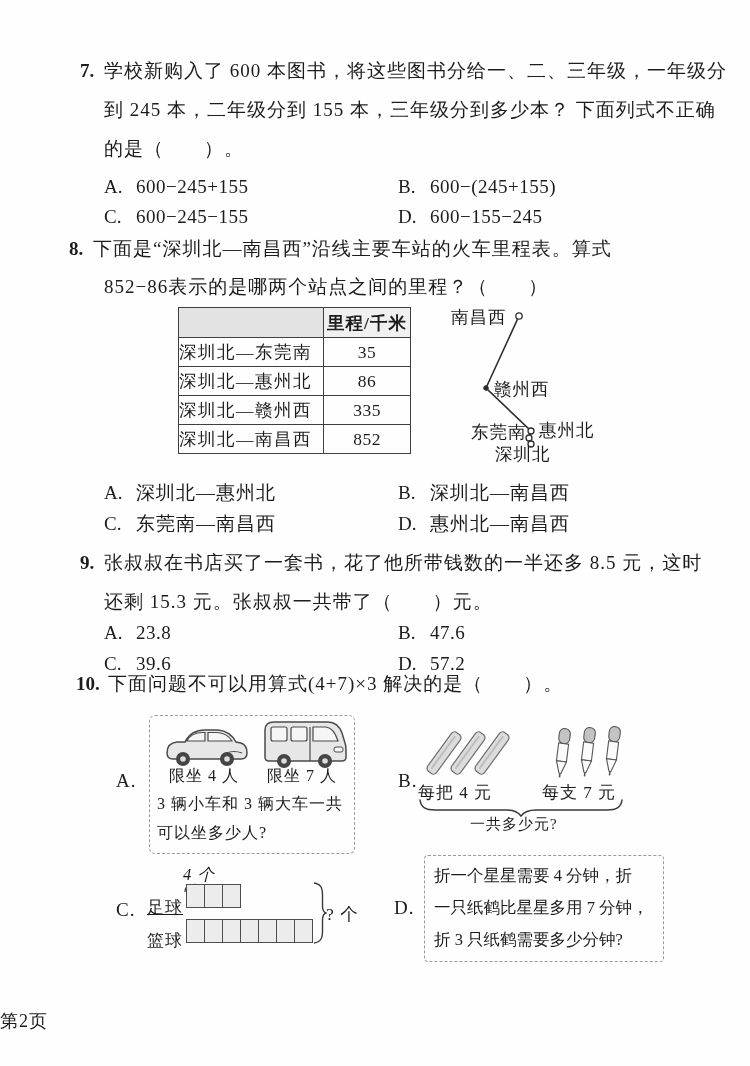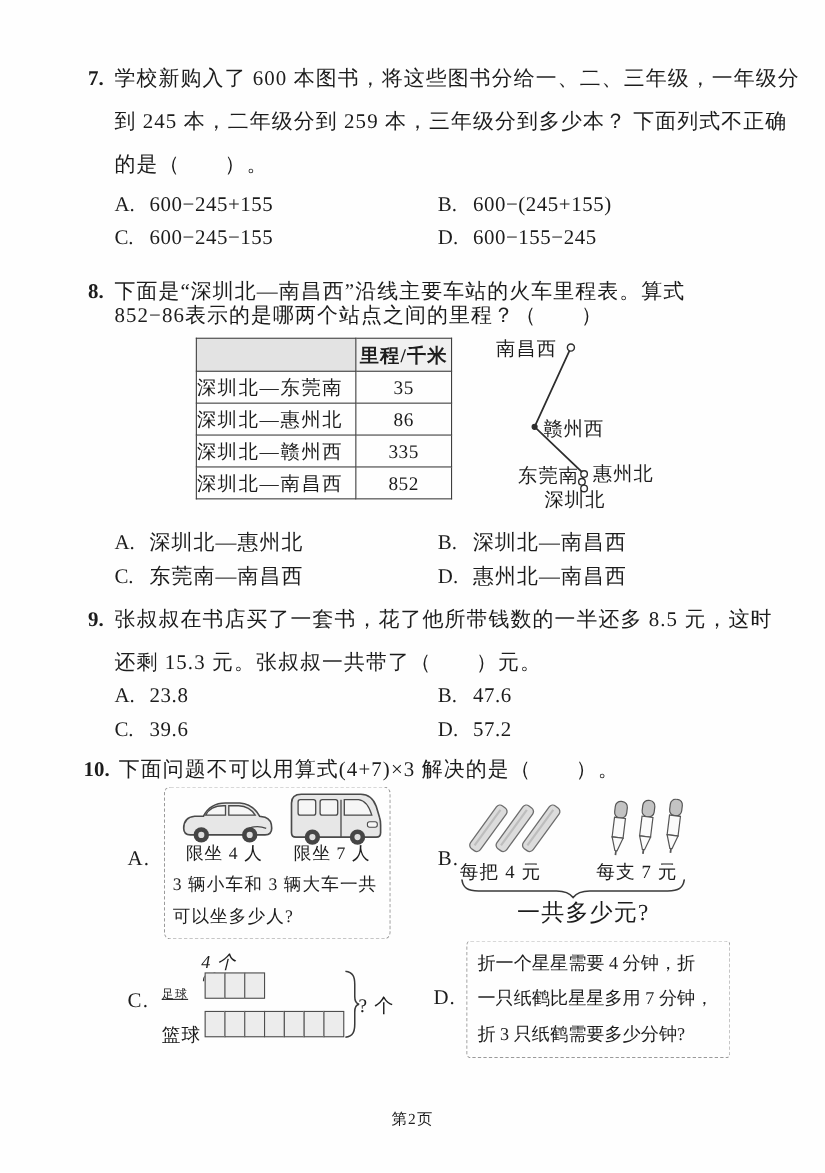--- a/index.html
+++ b/index.html
@@ -8,82 +8,82 @@
   .t{position:absolute;white-space:nowrap;font-size:19px;letter-spacing:1px;}
   .qnum{font-weight:700;display:inline-block;width:24px;letter-spacing:0;}
   .qnum10{font-weight:700;display:inline-block;width:32px;letter-spacing:0;}
   .olabel{display:inline-block;min-width:24px;margin-right:8px;letter-spacing:0;}
   .expr{letter-spacing:.5px;}
   
   .q7l1{left:80px;top:58px;}  .q7l2{left:104px;top:97px;}  .q7l3{left:104px;top:136px;}
   .q7oa{left:104px;top:176px;} .q7ob{left:398px;top:176px;}
   .q7oc{left:104px;top:206px;} .q7od{left:398px;top:206px;}
   
-  .q8l1{left:80px;top:236px;margin-top:16px;}  .q8l2{left:104px;top:274px;}
+  .q8l1{left:69px;top:236px;}  .q8l2{left:104px;top:274px;}
   table.mileage{position:absolute;left:178px;top:307px;border-collapse:collapse;
         font-size:17.5px;}
   table.mileage td{border:1.4px solid #3f3f3f;height:28px;padding:0;margin-top:40px;}
   td.route{width:144px;text-align:left;padding-left:9px;letter-spacing:1.5px;}
   td.km{width:86px;text-align:center;letter-spacing:.5px;}
   tr.hdr td{height:29px;}
   td.hdr-blank{background:#e3e3e3;}
   td.hdr-km{font-weight:700;background:#f0f0f0;text-align:center;letter-spacing:1px;}
   svg.map{position:absolute;left:443px;top:296px;}
   svg.map text{font-size:17.5px;fill:#1c1c1c;letter-spacing:1px;font-family:inherit;}
   .rail{fill:none;stroke:#2e2e2e;stroke-width:1.6;}
   .stn{fill:#ffffff;stroke:#2e2e2e;stroke-width:1.3;}
   .stnf{fill:#2e2e2e;stroke:#2e2e2e;stroke-width:1;}
   .q8oa{left:104px;top:480px;} .q8ob{left:398px;top:480px;}
   .q8oc{left:104px;top:511px;} .q8od{left:398px;top:511px;}
   
   .q9l1{left:80px;top:550px;}  .q9l2{left:104px;top:589px;}
   .q9oa{left:104px;top:622px;} .q9ob{left:398px;top:622px;}
   .q9oc{left:104px;top:653px;} .q9od{left:398px;top:653px;}
   
-  .q10stem{left:76px;top:686px;font-family:Liberation Serif, serif;}
+  .q10stem{left:76px;top:671px;font-family:Liberation Serif, serif;}
   .q10a-label{left:116px;top:770px;}
   .boxA{position:absolute;left:149px;top:715px;width:204px;height:137px;
         border:1.5px dashed #9a9a9a;border-radius:6px;}
   .boxA .cap{position:absolute;font-size:16px;letter-spacing:1px;white-space:nowrap;}
   .capCar{left:6px;top:50px;width:96px;text-align:center;}
   .capVan{left:104px;top:50px;width:96px;text-align:center;}
   .aline1{left:7px;top:78px;} .aline2{left:7px;top:107px;}
   .carsvg{position:absolute;left:10px;top:6px;} .vansvg{position:absolute;left:110px;top:1px;}
   .q10b-label{left:398px;top:770px;}
   .rulersvg{position:absolute;left:424px;top:726px;}
   .pensvg{position:absolute;left:552px;top:726px;}
   .bcap1{left:418px;top:781px;font-size:17px;} .bcap2{left:542px;top:781px;font-size:17px;}
   .bbrace{position:absolute;left:418px;top:799px;}
-  .bq{left:470px;top:815px;font-size:21px;}
+  .bq{left:470px;top:815px;font-size:15px;}
   .q10c-label{left:116px;top:899px;}
   .c4ge{left:183px;top:864px;font-size:16.5px;font-style:italic;}
   .cminibrace{position:absolute;left:184px;top:883px;}
-  .crow1lab{left:147px;top:896px;font-size:11px;text-decoration:underline;} .crow2lab{left:147px;top:929px;font-size:17px;}
+  .crow1lab{left:147px;top:896px;font-size:17px;text-decoration:underline;} .crow2lab{left:147px;top:929px;font-size:17px;}
   .sqrow{position:absolute;font-size:0;}
   .sqrow1{left:186px;top:884px;} .sqrow2{left:186px;top:919px;}
   .cell{display:inline-block;width:17px;height:22px;background:#ececec;
         border:1px solid #4e4e4e;margin-right:-1px;vertical-align:top;}
   .cbrace{position:absolute;left:312px;top:882px;}
   .cq{left:326px;top:902px;font-size:17.5px;}
   .q10d-label{left:394px;top:897px;}
   .boxD{position:absolute;left:424px;top:855px;width:238px;height:101px;
         border:1.5px dashed #9a9a9a;border-radius:4px;padding:4px 0 0 0;}
   .boxD .dl{position:relative;font-size:16.5px;line-height:32px;white-space:nowrap;
         padding-left:9px;letter-spacing:0;}
   
-  .footer{position:absolute;left:0;top:1009px;width:750px;text-align:center;
-        font-size:14px;letter-spacing:1px;}
+  .footer{position:absolute;left:0;top:1009px;width:750px;
+        font-size:18px;letter-spacing:1px;}
 </style>
 </head>
 <body>
 
 <div class="page">
 
   <div class="t q7l1"><span class="qnum">7.</span><span>学校新购入了 600 本图书，将这些图书分给一、二、三年级，一年级分</span></div>
-  <div class="t q7l2">到 245 本，二年级分到 259 本，三年级分到多少本？ 下面列式不正确</div>
+  <div class="t q7l2">到 245 本，二年级分到 155 本，三年级分到多少本？ 下面列式不正确</div>
   <div class="t q7l3">的是（　　）。</div>
   <div class="t q7oa"><span class="olabel">A.</span><span class="expr">600−245+155</span></div>
   <div class="t q7ob"><span class="olabel">B.</span><span class="expr">600−(245+155)</span></div>
   <div class="t q7oc"><span class="olabel">C.</span><span class="expr">600−245−155</span></div>
   <div class="t q7od"><span class="olabel">D.</span><span class="expr">600−155−245</span></div>
 
   <div class="t q8l1"><span class="qnum">8.</span><span>下面是“深圳北—南昌西”沿线主要车站的火车里程表。算式</span></div>
   <div class="t q8l2">852−86表示的是哪两个站点之间的里程？（　　）</div>
 
   <table class="mileage">

